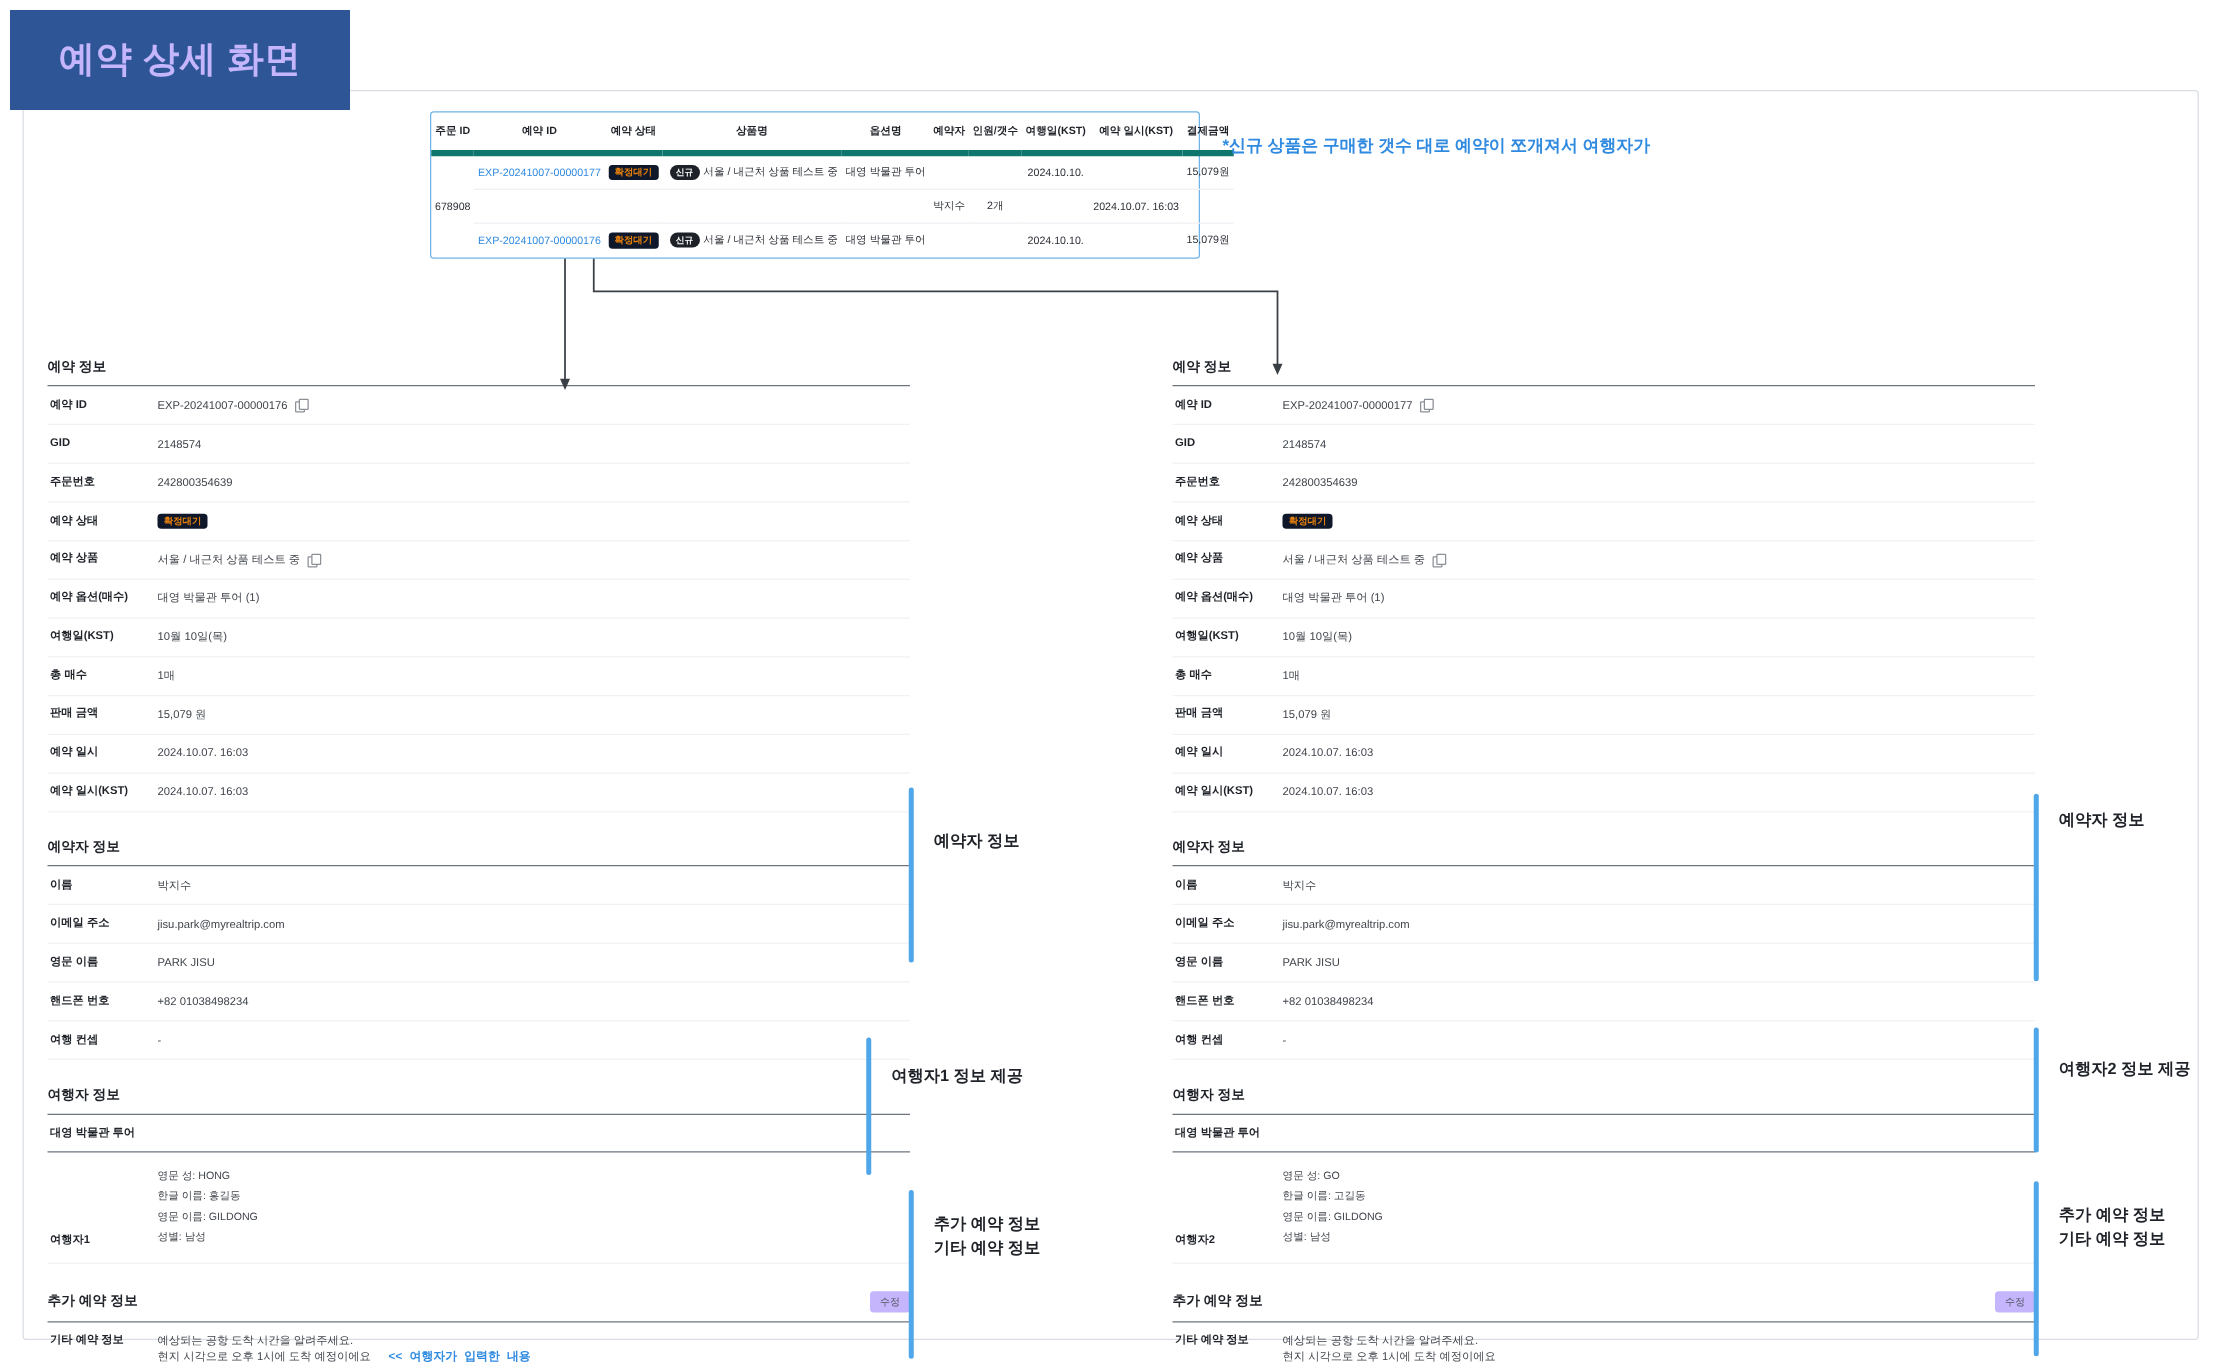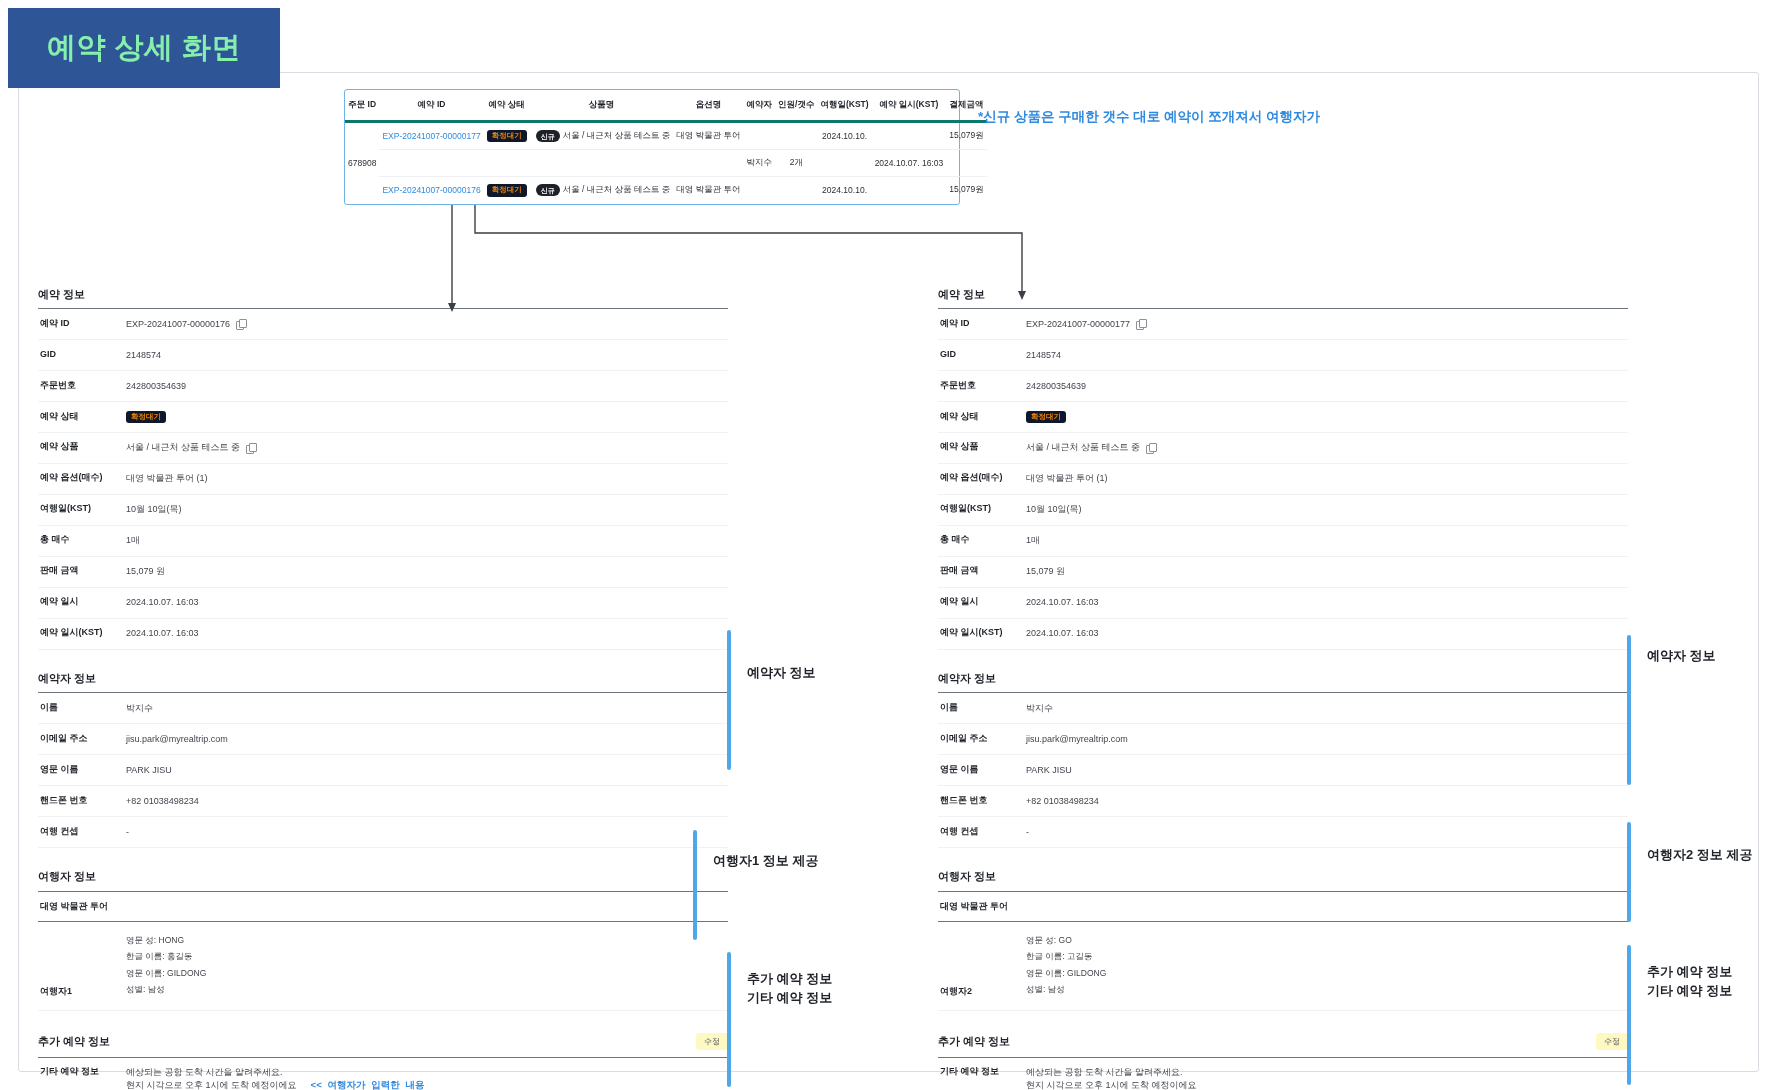--- a/index.html
+++ b/index.html
@@ -37,21 +37,21 @@
     top: 8px;
     width: 272px;
     height: 80px;
     background: #2e5596;
     display: flex;
     align-items: center;
     justify-content: center;
     z-index: 20;
   }
   .title-banner .title-text {
-    color: #86efac;
+    color: #c4b5fd;
     font-size: 29px;
     font-weight: 700;
     letter-spacing: 0.5px;
     white-space: nowrap;
   }
 
   
   .top-table-wrap {
     position: absolute;
     left: 344px;
@@ -65,21 +65,21 @@
   }
   table.top-table {
     width: 100%;
     border-collapse: collapse;
     font-size: 8.5px;
     color: #2b2f36;
   }
   table.top-table th {
     font-weight: 700;
     padding: 9px 3px 9px 3px;
-    border-bottom: 3px solid #0f766e;
+    border-bottom: 5px solid #0f766e;
     white-space: nowrap;
     text-align: center;
     font-size: 8.5px;
     color: #1f2329;
   }
   table.top-table td {
     padding: 7px 3px;
     vertical-align: middle;
     white-space: nowrap;
     text-align: center;
@@ -160,21 +160,21 @@
     line-height: 1.2;
   }
   .sect-title-row {
     display: flex;
     align-items: center;
     justify-content: space-between;
     margin-bottom: 7px;
   }
   .sect-title-row .sect-title { margin: 0; }
   .edit-btn {
-    background: #fef9c3;
+    background: #c4b5fd;
     border: none;
     border-radius: 3px;
     font-size: 8px;
     color: #51565e;
     padding: 3px 8px;
     font-family: inherit;
     cursor: pointer;
   }
   .sect {
     border-top: 1.6px solid #6e757f;

